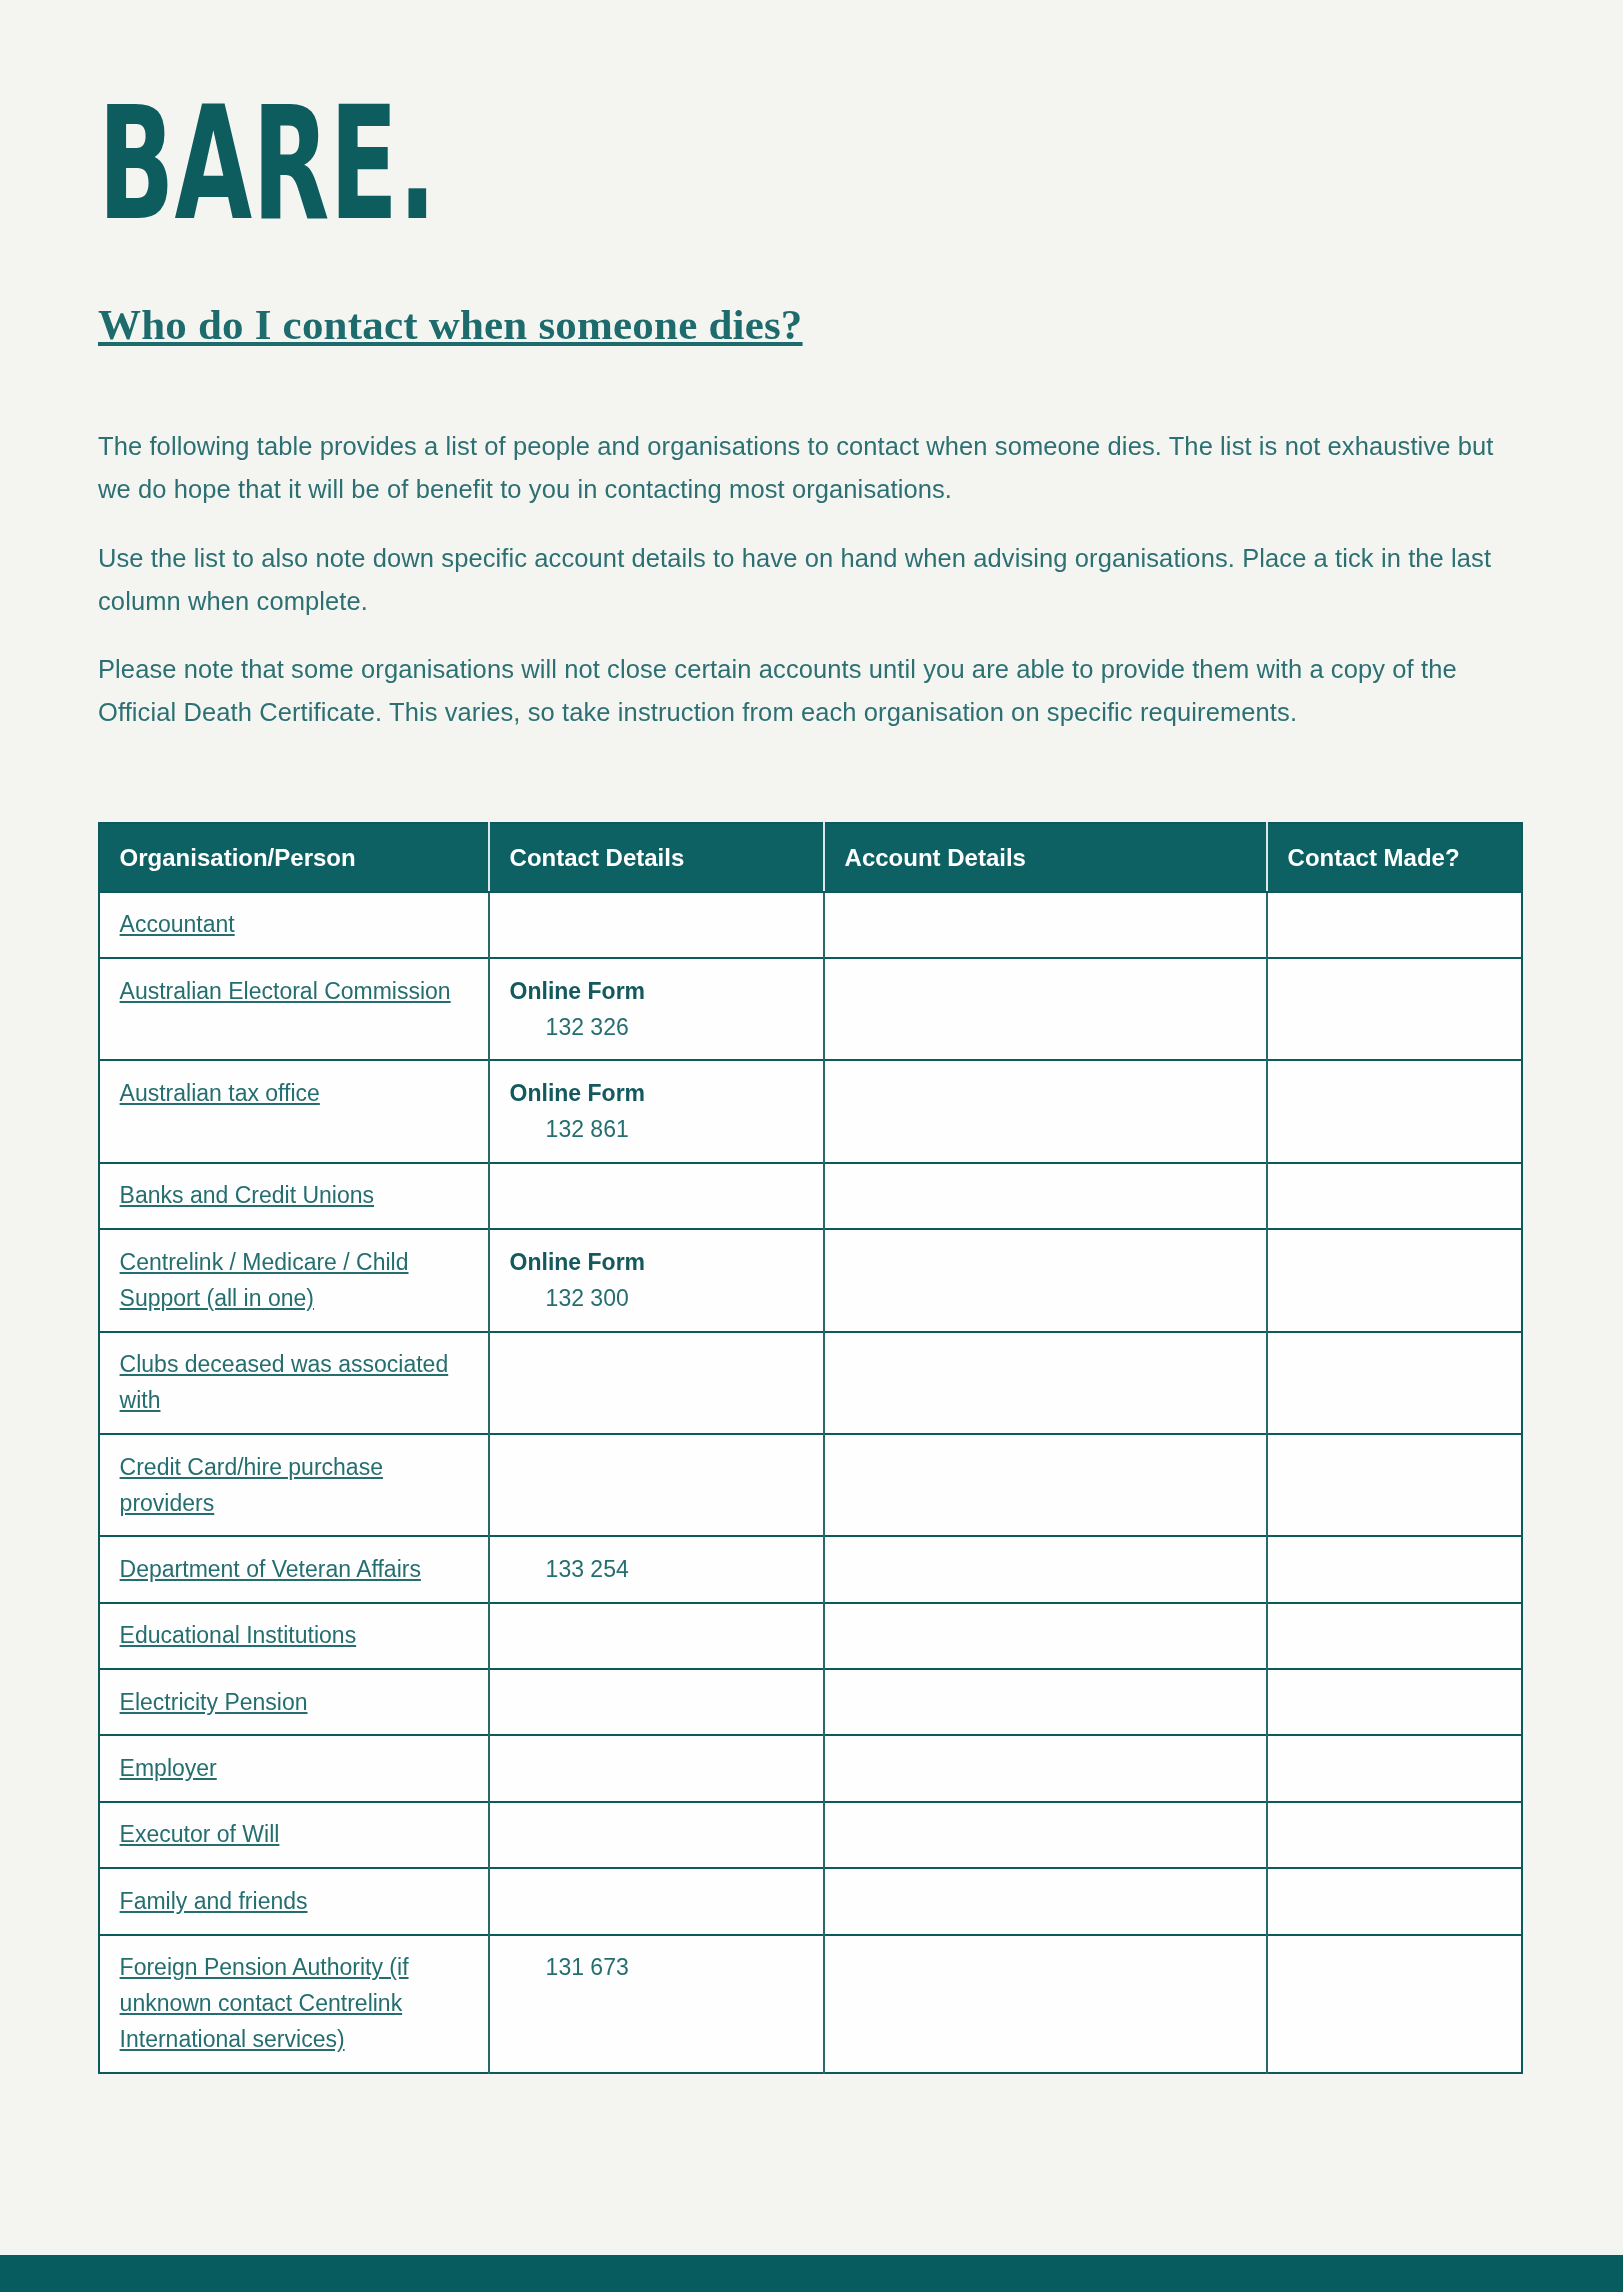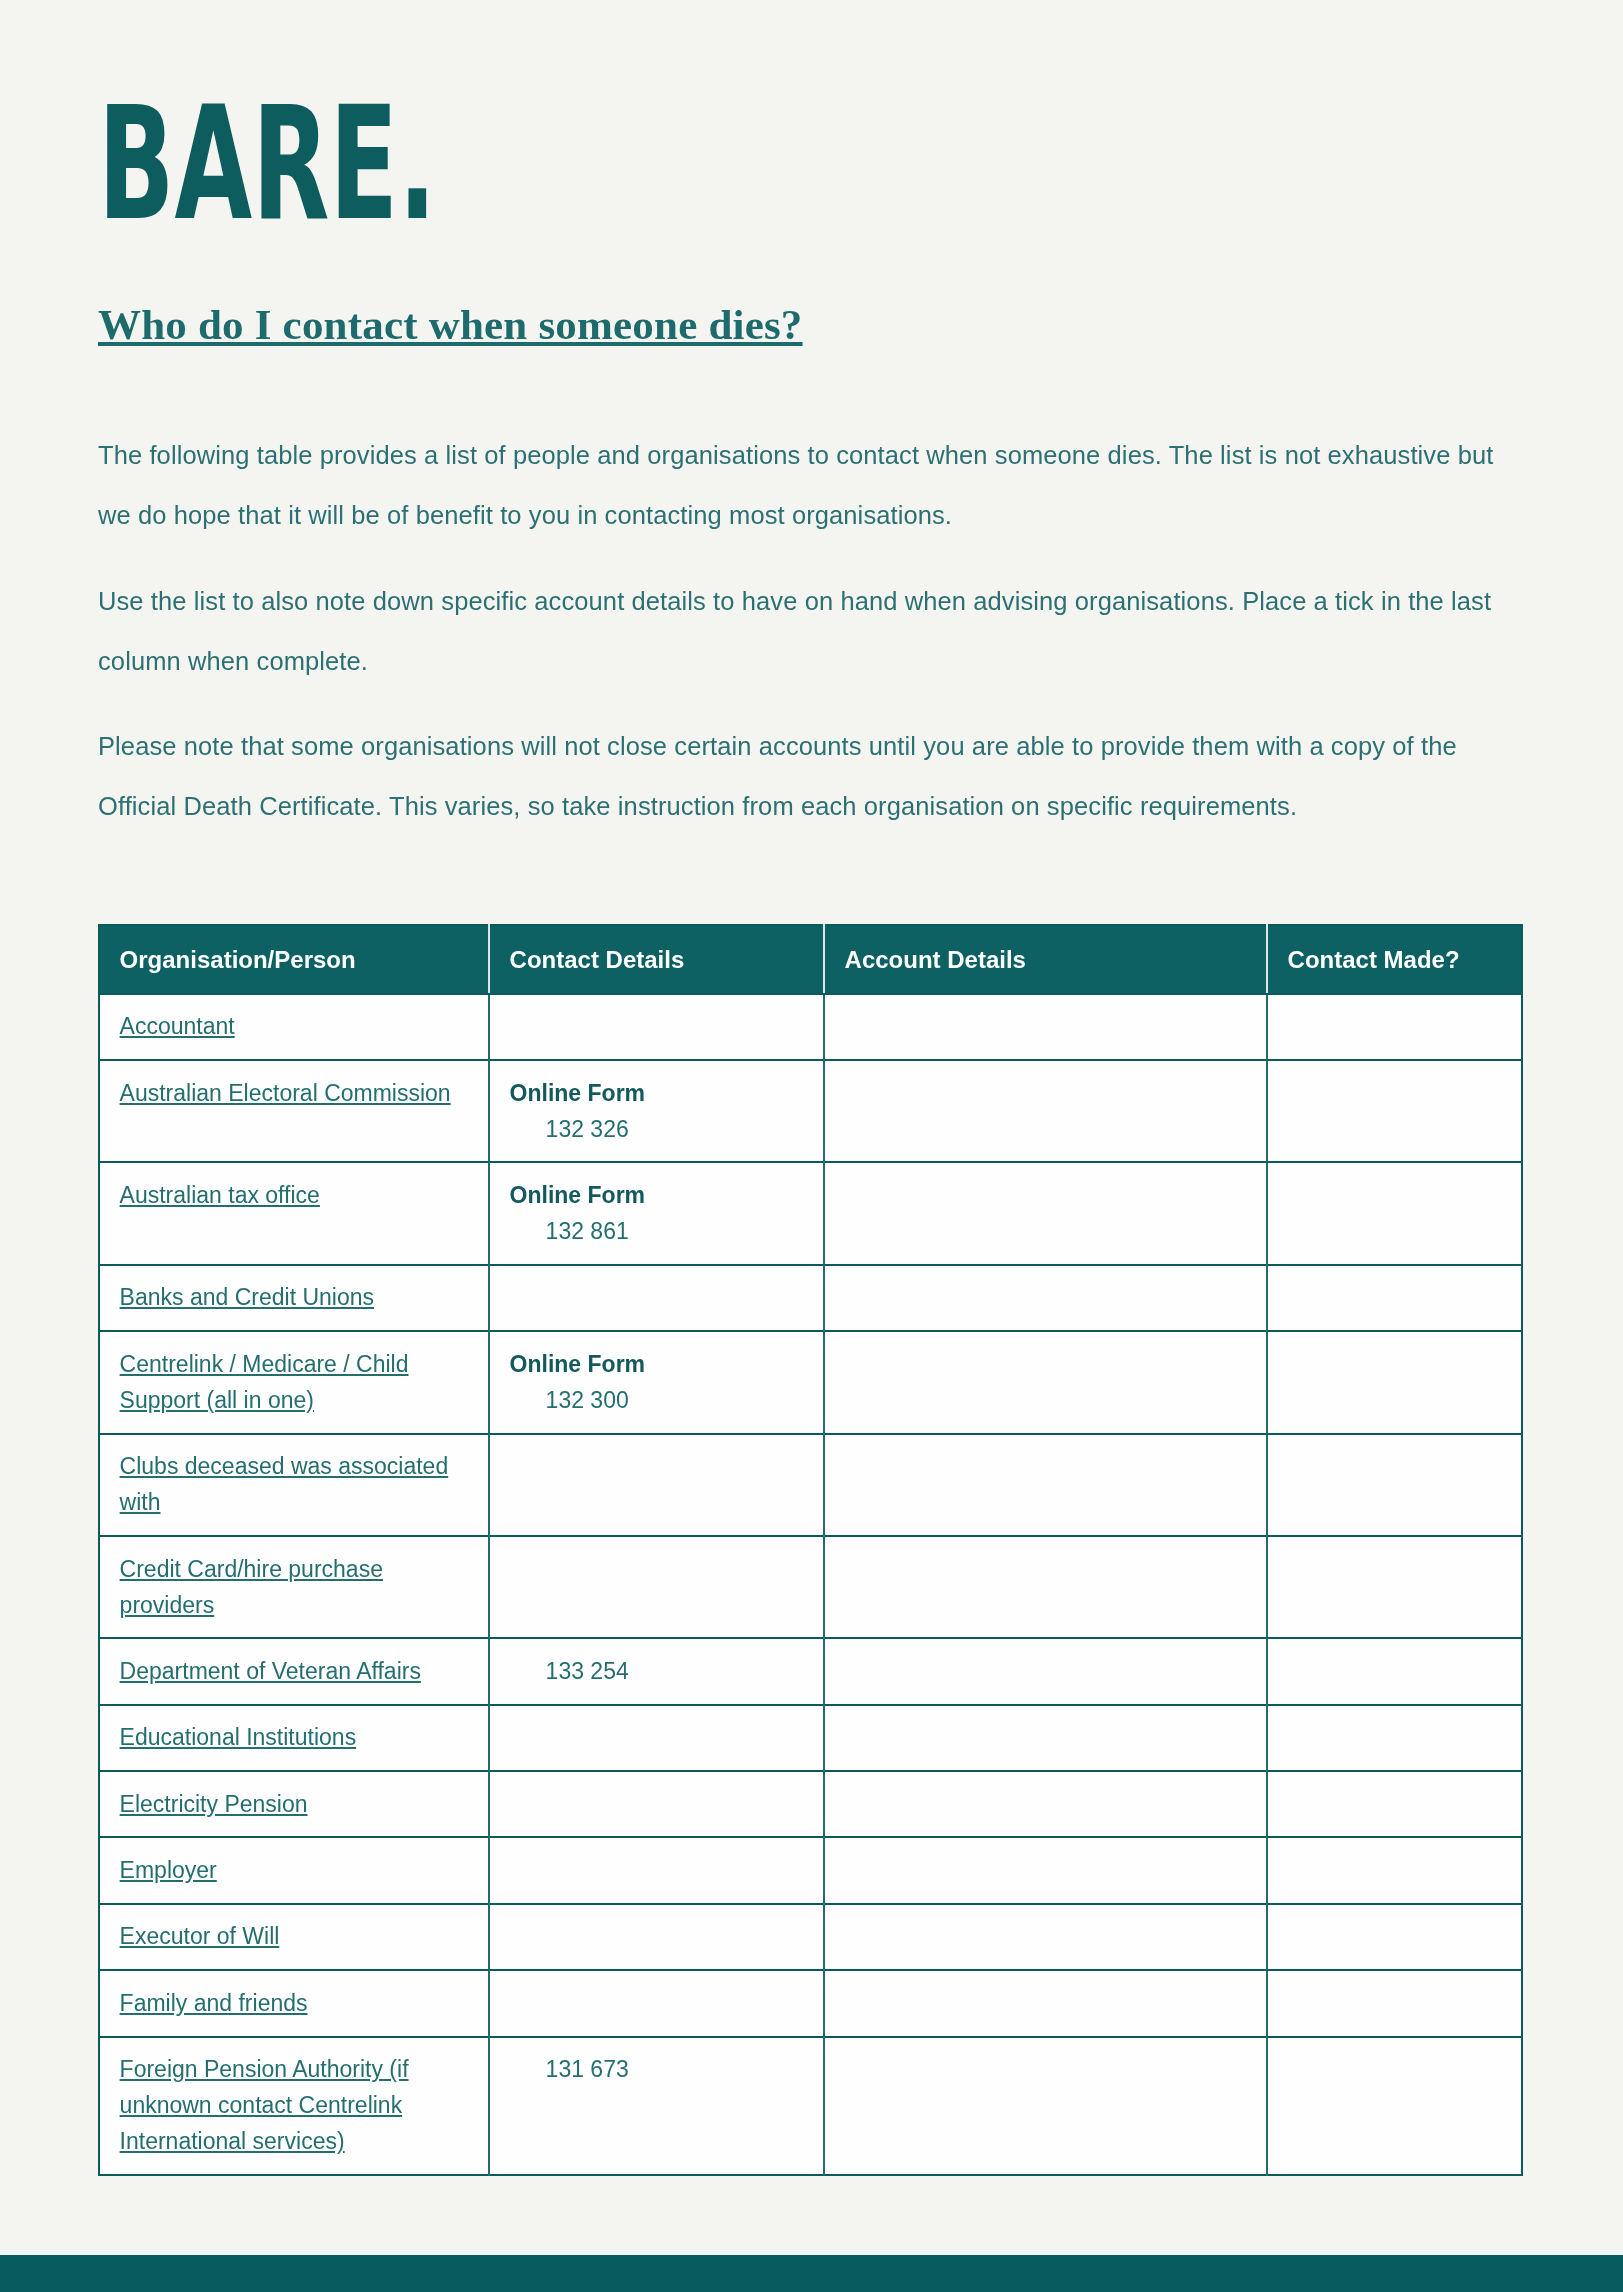--- a/index.html
+++ b/index.html
@@ -23,21 +23,21 @@
     font-weight:bold;
     font-size:43px;
     line-height:1.15;
     color:#1d6b6d;
     letter-spacing:0.2px;
     text-decoration:underline;
   }
   p.para{
     margin:25.5px 0 0 0;
     font-size:25.5px;
-    line-height:60px;
+    line-height:43px;
     color:#2c7073;
     letter-spacing:0.1px;
   }
   p.para.first{margin-top:76px;}
   table.contact-table{
     margin-top:88px;
     width:1423px;
     border-collapse:collapse;
     table-layout:fixed;
     background:#0c4a6e;

